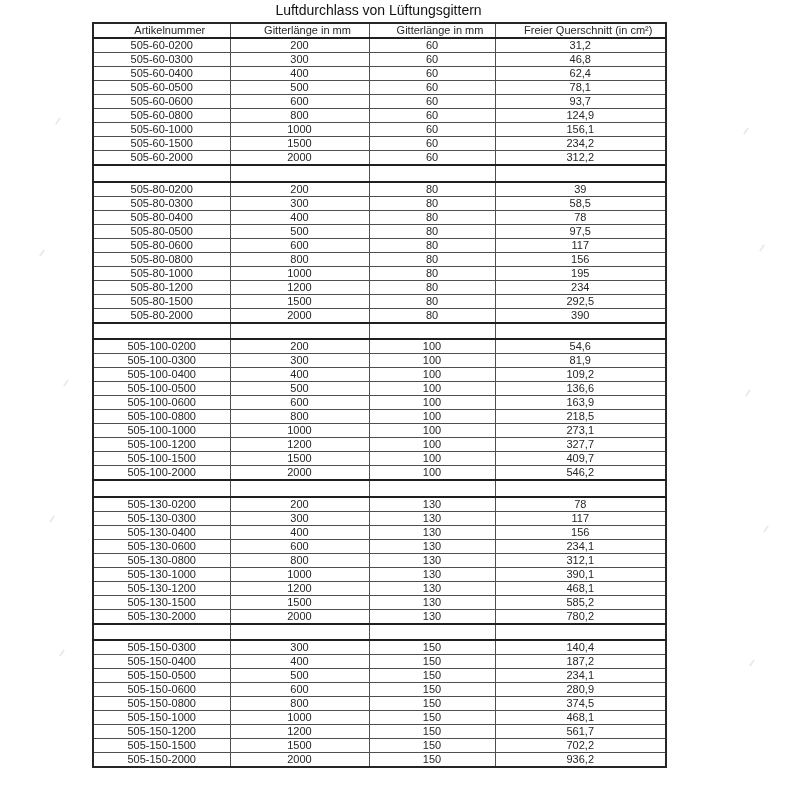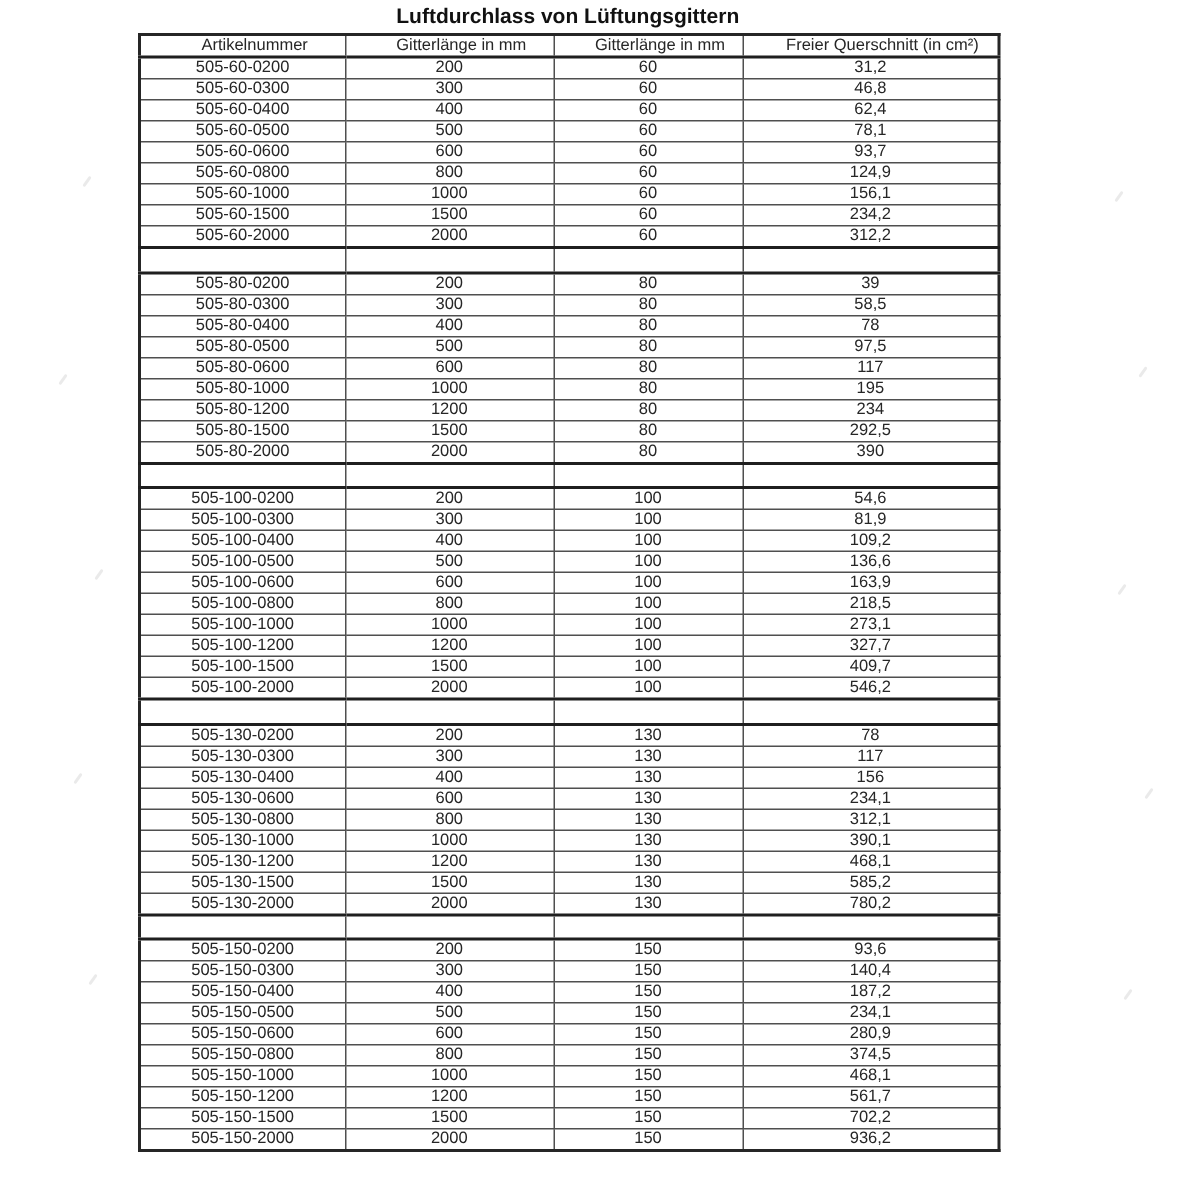--- a/index.html
+++ b/index.html
@@ -13,21 +13,21 @@
   .sheet {
     position: absolute;
     left: 92px; top: 2px;
     width: 573px;
   }
   .title {
     margin: 0 0 4px 0;
     text-align: center;
     font-size: 14px;
     line-height: 16px;
-    font-weight: bold;
+    font-weight: normal;
     color: #111111;
     letter-spacing: 0px;
   }
   table.grid {
     border-collapse: collapse;
     table-layout: fixed;
     width: 573px;
     border: 2px solid #262626;
   }
   table.grid th, table.grid td {
@@ -178,20 +178,26 @@
           <td>80</td>
           <td>97,5</td>
         </tr>
         <tr>
           <td>505-80-0600</td>
           <td>600</td>
           <td>80</td>
           <td>117</td>
         </tr>
         <tr>
+          <td>505-80-0800</td>
+          <td>800</td>
+          <td>80</td>
+          <td>156</td>
+        </tr>
+        <tr>
           <td>505-80-1000</td>
           <td>1000</td>
           <td>80</td>
           <td>195</td>
         </tr>
         <tr>
           <td>505-80-1200</td>
           <td>1200</td>
           <td>80</td>
           <td>234</td>
@@ -332,26 +338,20 @@
           <td>505-130-2000</td>
           <td>2000</td>
           <td>130</td>
           <td>780,2</td>
         </tr>
         <tr class="spacer">
           <td></td>
           <td></td>
           <td></td>
           <td></td>
-        </tr>
-        <tr>
-          <td>505-150-0200</td>
-          <td>200</td>
-          <td>150</td>
-          <td>93,6</td>
         </tr>
         <tr>
           <td>505-150-0300</td>
           <td>300</td>
           <td>150</td>
           <td>140,4</td>
         </tr>
         <tr>
           <td>505-150-0400</td>
           <td>400</td>

